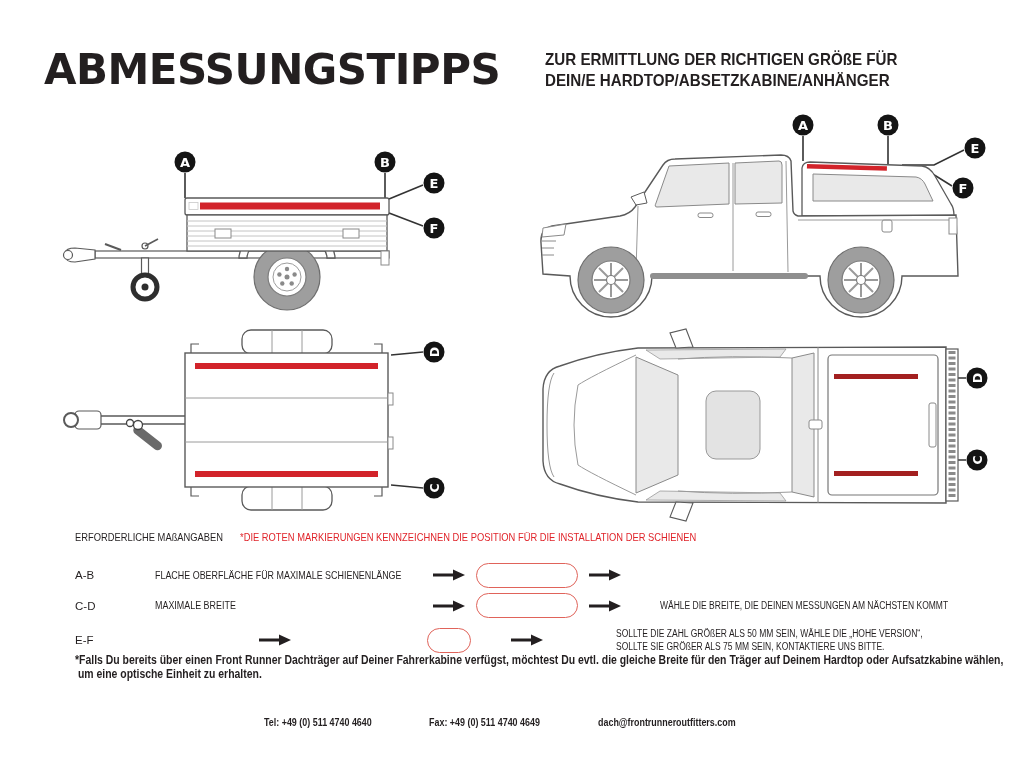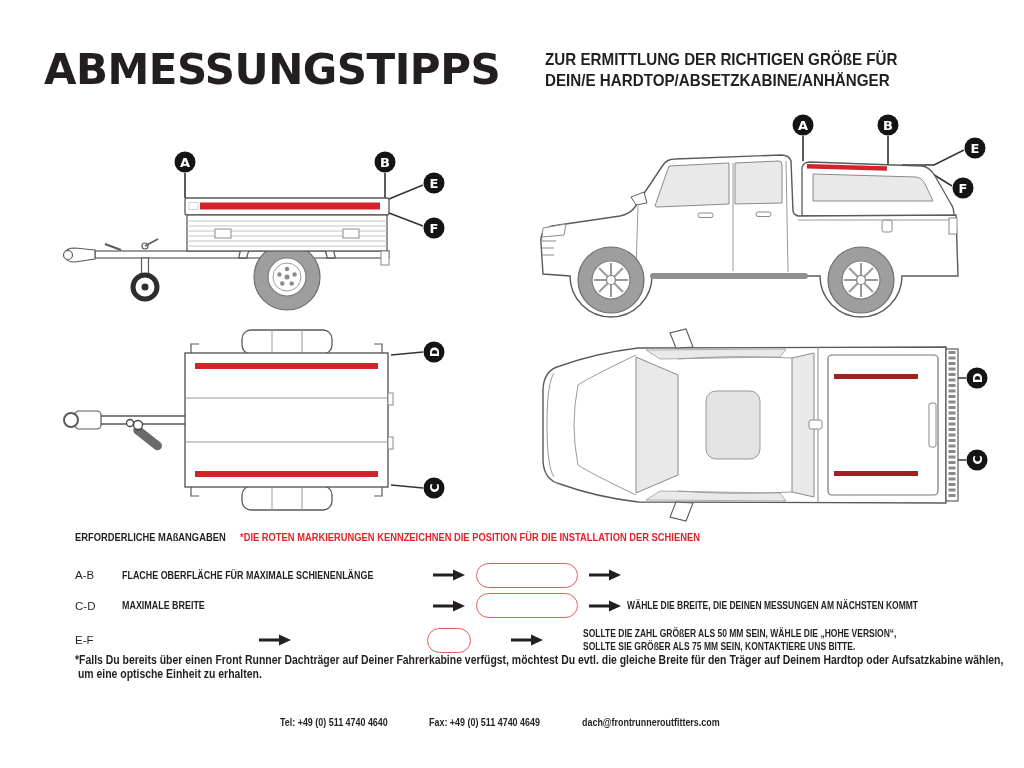--- a/index.html
+++ b/index.html
@@ -5,34 +5,34 @@
   html,body{margin:0;padding:0;background:#fff;}
   .canvas{position:relative;width:1024px;height:768px;background:#ffffff;overflow:hidden;
           font-family:"Liberation Sans",sans-serif;color:#231f20;}
   .abs{position:absolute;}
   .page-title{left:44px;top:47px;font-family:"DejaVu Sans",sans-serif;font-weight:800;
               font-size:42px;letter-spacing:-0.5px;line-height:46px;white-space:pre;}
   .subtitle{left:545px;top:49px;font-weight:700;font-size:16.5px;line-height:20.5px;}
   .subtitle div{display:inline-block;transform:scaleX(0.92);transform-origin:0 0;white-space:pre;display:block;}
   .diagram{position:absolute;}
   .m-section{left:75px;top:531px;width:940px;}
-  .m-head{position:relative;height:13px;font-size:11px;font-weight:700;line-height:13px;}
+  .m-head{position:relative;height:13px;font-size:11px;font-weight:400;line-height:13px;}
   .cond{display:inline-block;transform:scaleX(0.85);transform-origin:0 50%;white-space:pre;}
   .m-note{position:absolute;left:165px;top:0;color:#e02329;}
   .m-rows{margin-top:14px;}
   .m-row{display:grid;grid-template-columns:47px 305px 44px 112px 44px auto;align-items:center;}
   .r1{height:34px}.r2{height:27px}.r3{height:42px}
   .m-range{font-size:11.5px;font-weight:400;}
-  .m-desc,.m-guid{font-weight:700;font-size:10.5px;line-height:13px;}
+  .m-desc,.m-guid{font-weight:400;font-size:10.5px;line-height:13px;margin-left:33px;}
   .m-guid{font-size:10px;}
   .arrow-cell{display:flex;justify-content:center;align-items:center;}
   .pill{width:102px;height:25px;border:1.5px solid #e0635a;border-radius:14px;background:#fff;box-sizing:border-box;}
   .foot{left:75px;font-weight:700;font-size:12px;line-height:13.5px;}
   .foot .cond{transform:scaleX(0.87);}
-  .contact{left:0;top:716px;width:1024px;display:flex;justify-content:center;gap:22px;
+  .contact{left:0;top:716px;width:1024px;display:flex;justify-content:center;gap:38px;
            font-weight:700;font-size:10.5px;}
   .contact .cond{transform:scaleX(0.85);}
   svg text.mk{font-family:"DejaVu Sans",sans-serif;font-weight:bold;fill:#fff;}
 </style>
 </head>
 <body>
 
 <div class="canvas">
 
   <div class="abs page-title">ABMESSUNGSTIPPS</div>

